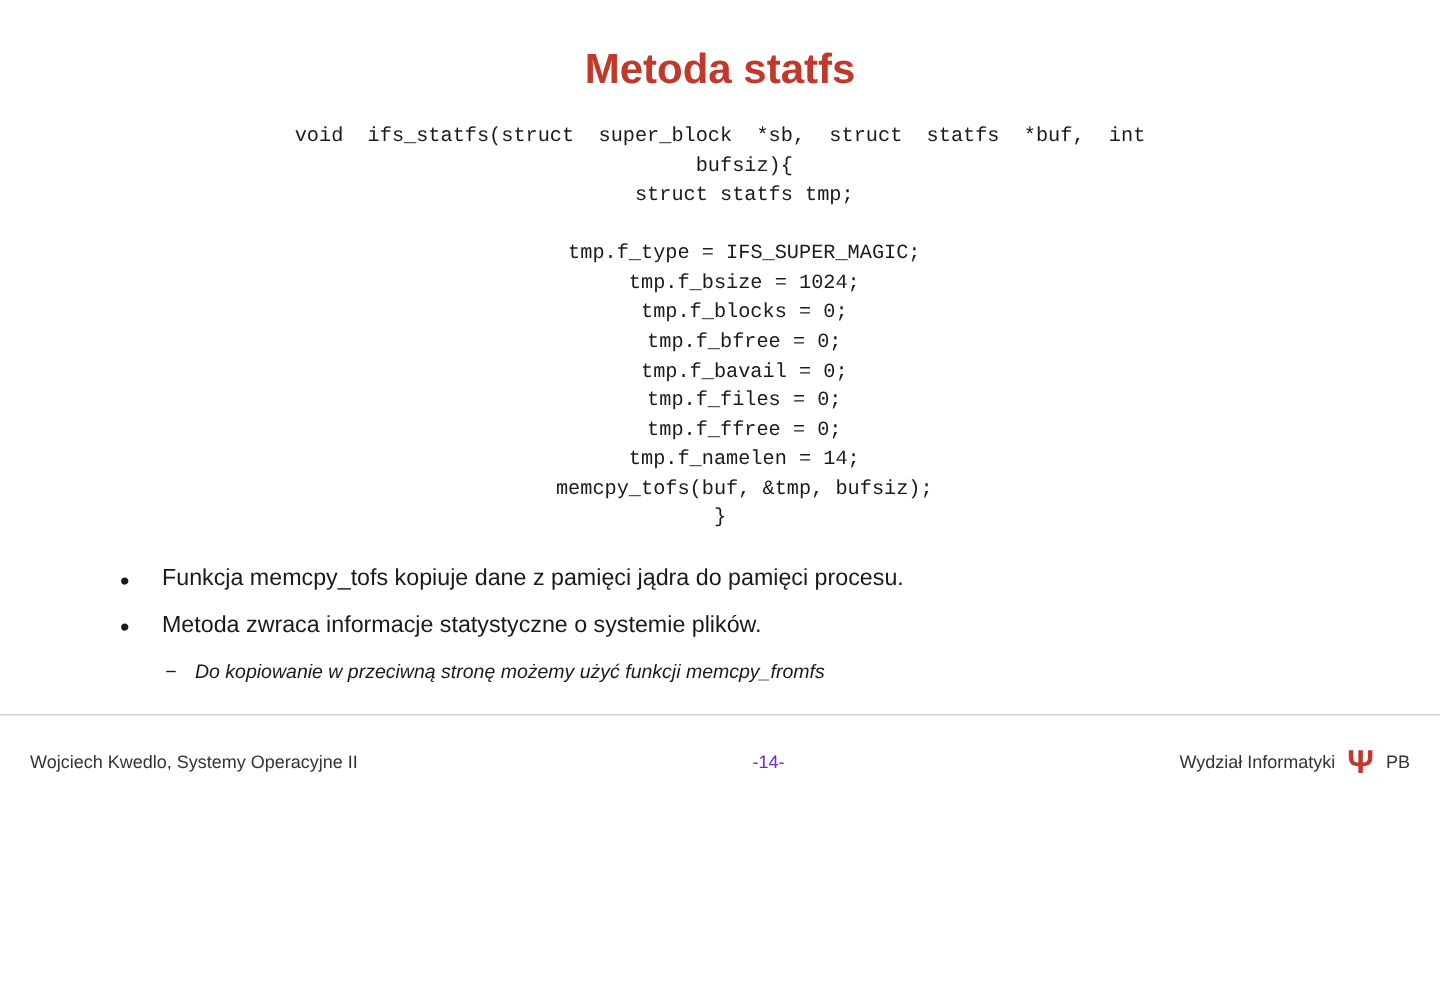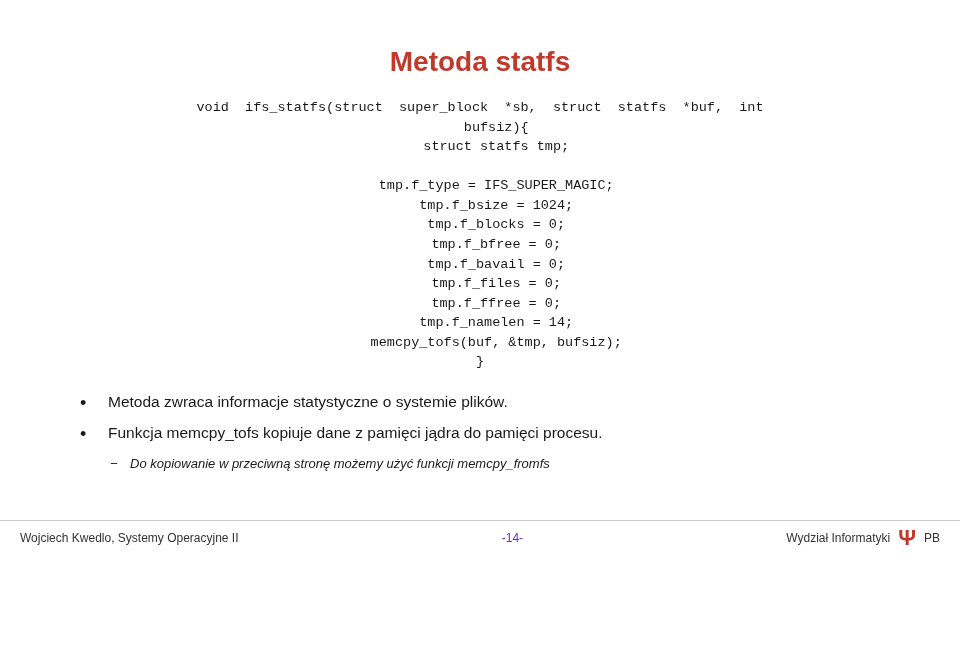--- a/index.html
+++ b/index.html
@@ -16,21 +16,20 @@
       color: #1a1a1a;
       overflow: hidden;
       position: relative;
     }
 
     .slide-container {
       width: 960px;
       height: 551px;
       position: relative;
       padding: 30px 60px 50px 60px;
-      margin-top: 16px;
     }
 
     .slide-title {
       text-align: center;
       font-size: 28px;
       font-weight: bold;
       color: #c0392b;
       margin-bottom: 20px;
       font-family: Arial, Helvetica, sans-serif;
     }
@@ -91,21 +90,21 @@
     }
 
     .footer {
       position: absolute;
       bottom: 12px;
       left: 0;
       right: 0;
       display: flex;
       justify-content: space-between;
       align-items: center;
-      padding: 4px 20px;
+      padding: 18px 20px;
       border-top: 1px solid #cccccc;
     }
 
     .footer-left {
       font-size: 12px;
       color: #333;
       font-family: Arial, Helvetica, sans-serif;
     }
 
     .footer-center {
@@ -148,24 +147,24 @@
     tmp.f_bfree = 0;
     tmp.f_bavail = 0;
     tmp.f_files = 0;
     tmp.f_ffree = 0;
     tmp.f_namelen = 14;
     memcpy_tofs(buf, &amp;tmp, bufsiz);
 }</div>
 
   <ul class="bullet-list">
     <li>
-      <span>Metoda zwraca informacje statystyczne o systemie plików.</span>
+      <span>Funkcja memcpy_tofs kopiuje dane z pamięci jądra  do pamięci procesu.</span>
     </li>
     <li>
-      <span>Funkcja memcpy_tofs kopiuje dane z pamięci jądra  do pamięci procesu.</span>
+      <span>Metoda zwraca informacje statystyczne o systemie plików.</span>
     </li>
   </ul>
 
   <ul class="sub-bullet">
     <li>
       <span>Do kopiowanie w przeciwną stronę możemy użyć funkcji memcpy_fromfs</span>
     </li>
   </ul>
 
 

